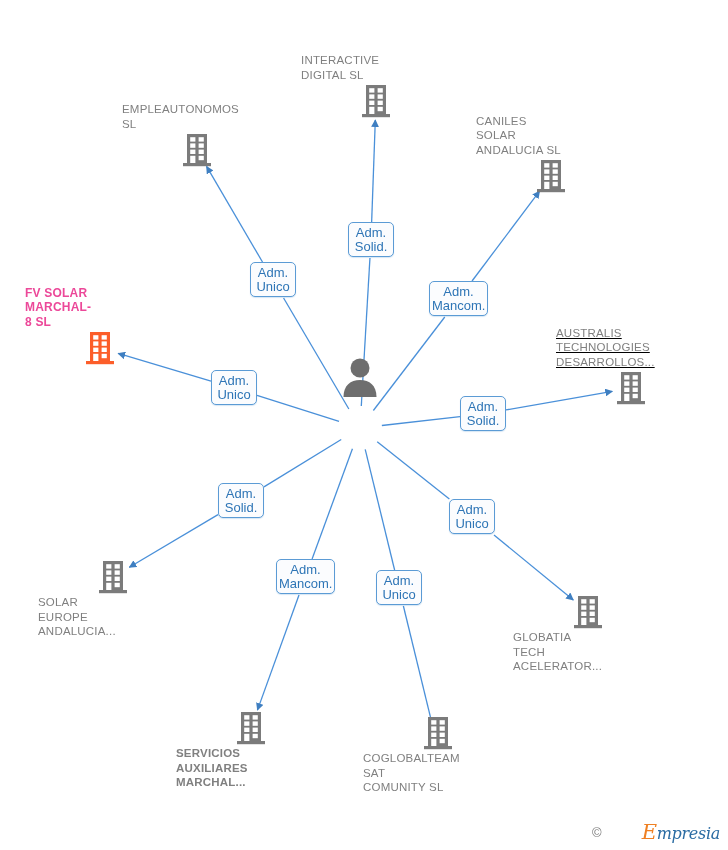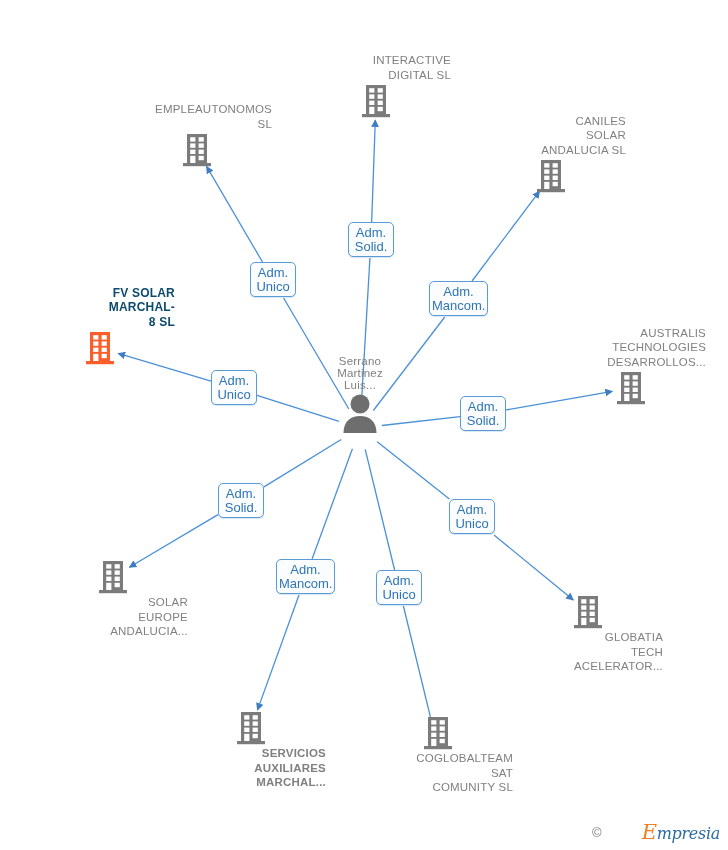--- a/index.html
+++ b/index.html
@@ -23,31 +23,31 @@
     left: 0;
     top: 0;
     width: 728px;
     height: 850px;
     pointer-events: none;
   }
   .node {
     position: absolute;
     width: 150px;
     margin-left: -75px;
-    text-align: right;
+    text-align: left;
     line-height: 14.5px;
   }
   .node-label {
     font-size: 11.5px;
     color: #808080;
     letter-spacing: 0.2px;
     white-space: pre-line;
   }
   .node-label.accent {
-    color: #0c4a6e;
+    color: #ec4899;
     font-weight: bold;
     font-size: 12px;
   }
   .node-icon {
     display: block;
     margin: 0 auto;
   }
   .node.label-top .node-icon { margin-top: 2px; }
   .node.label-bottom .node-label { margin-top: 1px; }
 
@@ -169,21 +169,21 @@
           <rect x="8.2" fill="#ffffff" y="4.2" width="5.2" height="4.4"></rect>
           <rect x="16.6" fill="#ffffff" y="4.2" width="5.2" height="4.4"></rect>
           <rect x="8.2" fill="#ffffff" y="10.4" width="5.2" height="4.4"></rect>
           <rect x="16.6" fill="#ffffff" y="10.4" width="5.2" height="4.4"></rect>
           <rect x="8.2" fill="#ffffff" y="16.6" width="5.2" height="4.4"></rect>
           <rect x="16.6" fill="#ffffff" y="16.6" width="5.2" height="4.4"></rect>
           <rect x="8.2" fill="#ffffff" y="22.8" width="5.2" height="7.2"></rect>
           <rect x="16.6" fill="#ffffff" y="22.8" width="5.2" height="4.4"></rect>
         </svg>
       </div>
-      <div class="node label-top" style="top: 325.5px; left: 631px;">
+      <div class="node label-top" style="top: 325.5px; left: 631px; text-decoration: underline;">
         <div class="node-label">AUSTRALIS
 TECHNOLOGIES
 DESARROLLOS...</div>
         <svg width="30" height="34" viewBox="0 0 30 34" class="node-icon">
           <rect x="5" y="1" width="20" height="29" fill="#7b7b7b"></rect>
           <rect x="1" y="30" width="28" height="3.2" fill="#7b7b7b"></rect>
           <rect x="8.2" fill="#ffffff" y="4.2" width="5.2" height="4.4"></rect>
           <rect x="16.6" fill="#ffffff" y="4.2" width="5.2" height="4.4"></rect>
           <rect x="8.2" fill="#ffffff" y="10.4" width="5.2" height="4.4"></rect>
           <rect x="16.6" fill="#ffffff" y="10.4" width="5.2" height="4.4"></rect>
@@ -294,23 +294,20 @@
 Solid.</div>
       <div class="edge-label" style="width: 59px; left: 276px; top: 559px;">Adm.
 Mancom.</div>
       <div class="edge-label" style="width: 46px; left: 376px; top: 570px;">Adm.
 Unico</div>
       <div class="edge-label" style="width: 46px; left: 449px; top: 499px;">Adm.
 Unico</div>
     </div>
 
   <div class="center-person" style="left:311px; top:355px; width:98px; text-align:center;">
-    <div class="node-label" style="position:relative; z-index:3;">Serrano
-Martinez
-Luis...</div>
     <svg class="node-icon" width="44" height="40" viewBox="0 0 44 40" style="margin-top:2px;">
       <circle cx="22" cy="11" r="9.5" fill="#6e6e6e"></circle>
       <path d="M 5.5 40 C 5.5 28.5 12.5 23 22 23 C 31.5 23 38.5 28.5 38.5 40 Z" fill="#6e6e6e"></path>
     </svg>
   </div>
 
   <div class="watermark">
     <span class="wm-c">©</span>
     <span class="wm-text"><span class="wm-cap">E</span><span>mpresia</span></span>
   </div>

